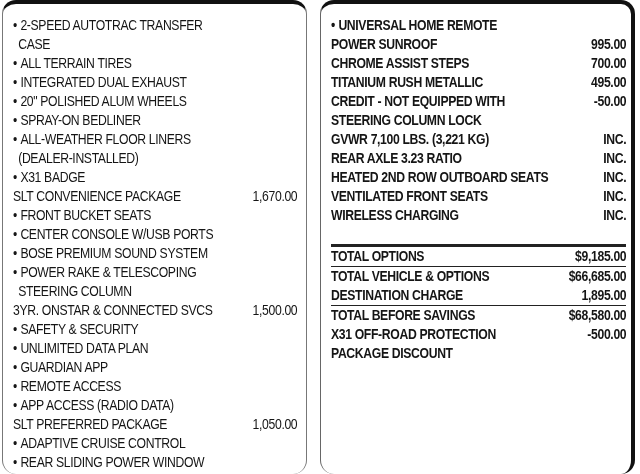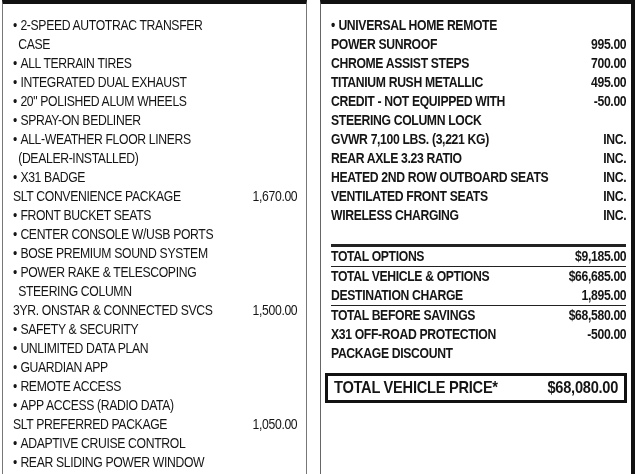--- a/index.html
+++ b/index.html
@@ -1,21 +1,21 @@
 <!DOCTYPE html>
 <html><head>
   <meta charset="utf-8">
   <style>
     html, body { margin: 0; padding: 0; }
     body {
       width: 640px; height: 474px; background: #fff; position: relative; overflow: hidden;
       font-family: "Liberation Sans", "DejaVu Sans", sans-serif; color: #151515;
     }
     .col {
-      position: absolute; top: 0; bottom: 0; background: #fff;
+      position: absolute; top: 0; bottom: 0; background: #fff; border-radius: 14px;
     }
     .col-left {
       left: 2px; width: 303px;
       border-top: 4px solid #111;
       border-left: 1px solid #777;
       border-right: 1px solid #777;
     }
     .col-right {
       left: 320px; width: 310px;
       border-top: 4px solid #111;
@@ -219,17 +219,13 @@
       </div>
     <div class="row">
         <span>X31 OFF-ROAD PROTECTION</span>
         <span class="amt">-500.00</span>
       </div>
     <div class="row">
         <span>PACKAGE DISCOUNT</span>
         <span class="amt"></span>
       </div>
   </div>
-  <div class="total-box">
-    <span class="tl">TOTAL VEHICLE PRICE*</span>
-    <span class="tv">$68,080.00</span>
-  </div>
 </div>
 
 </body></html>

